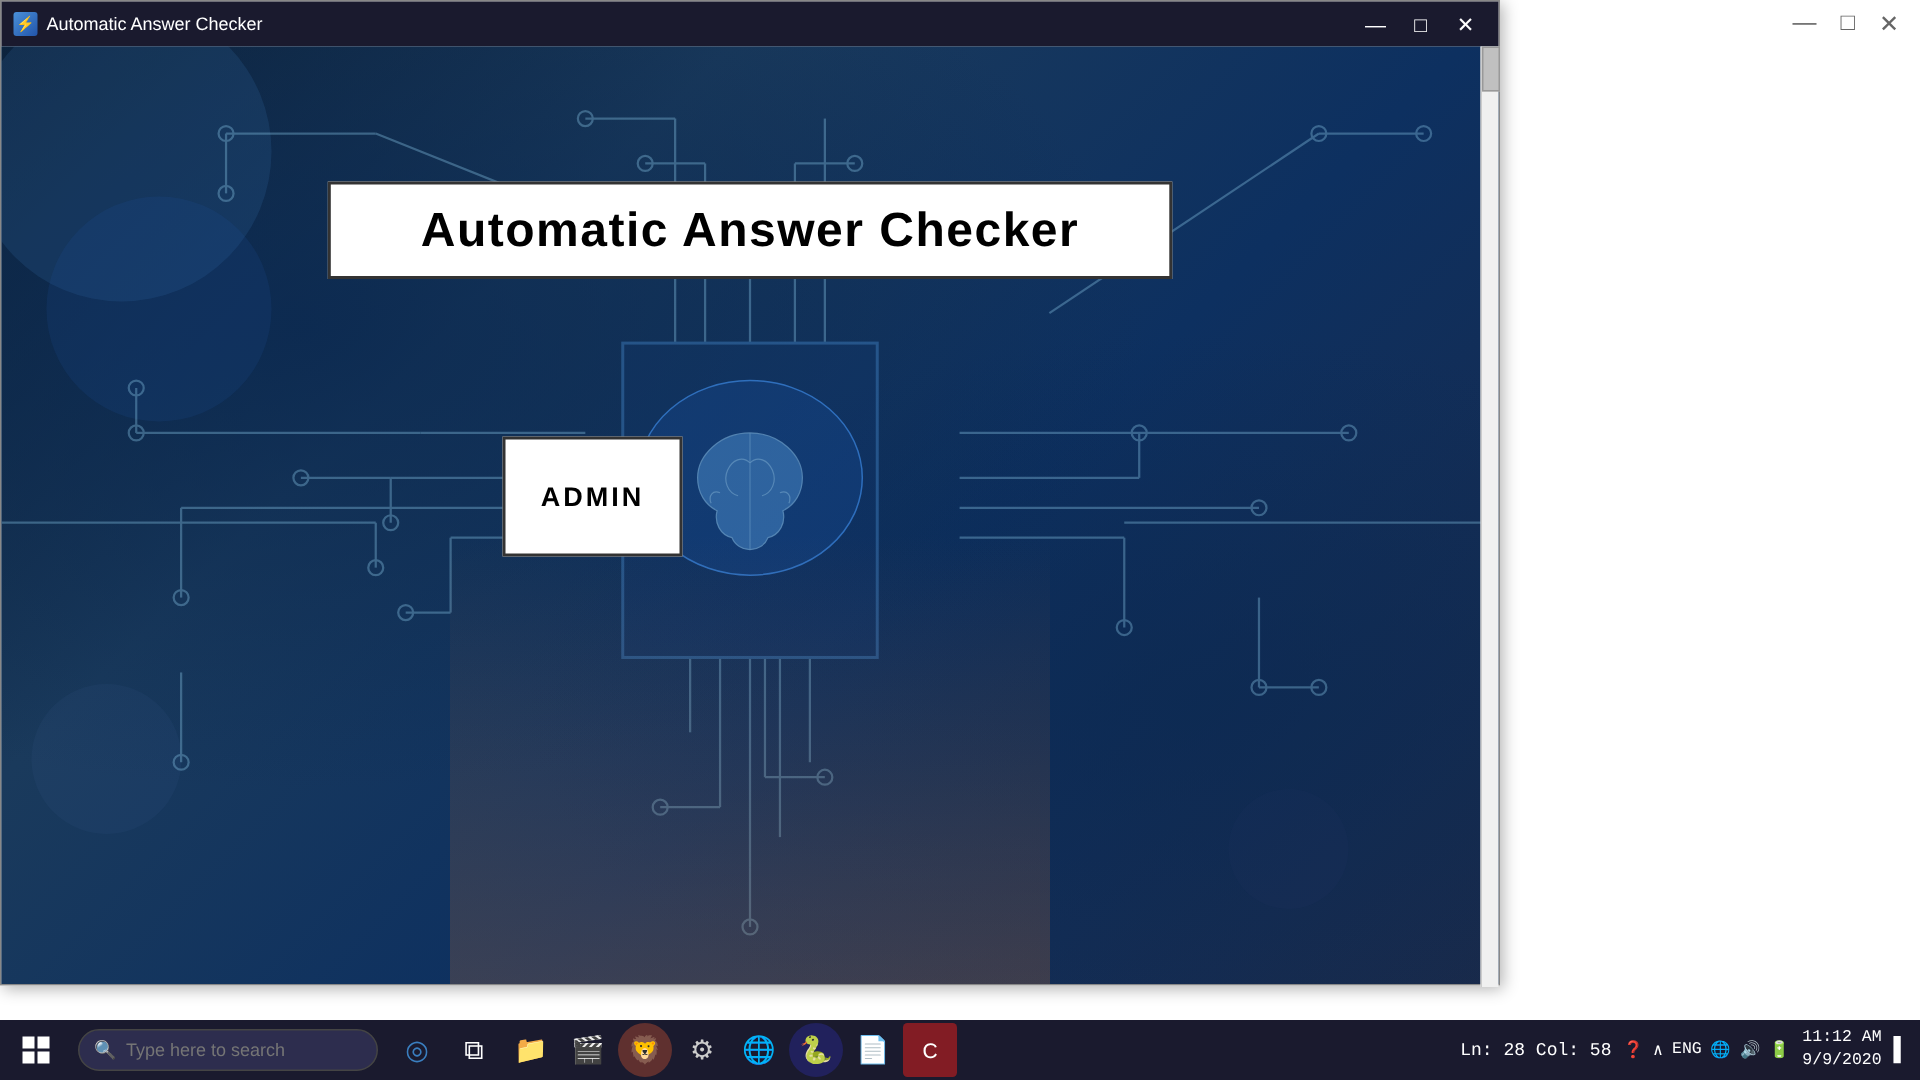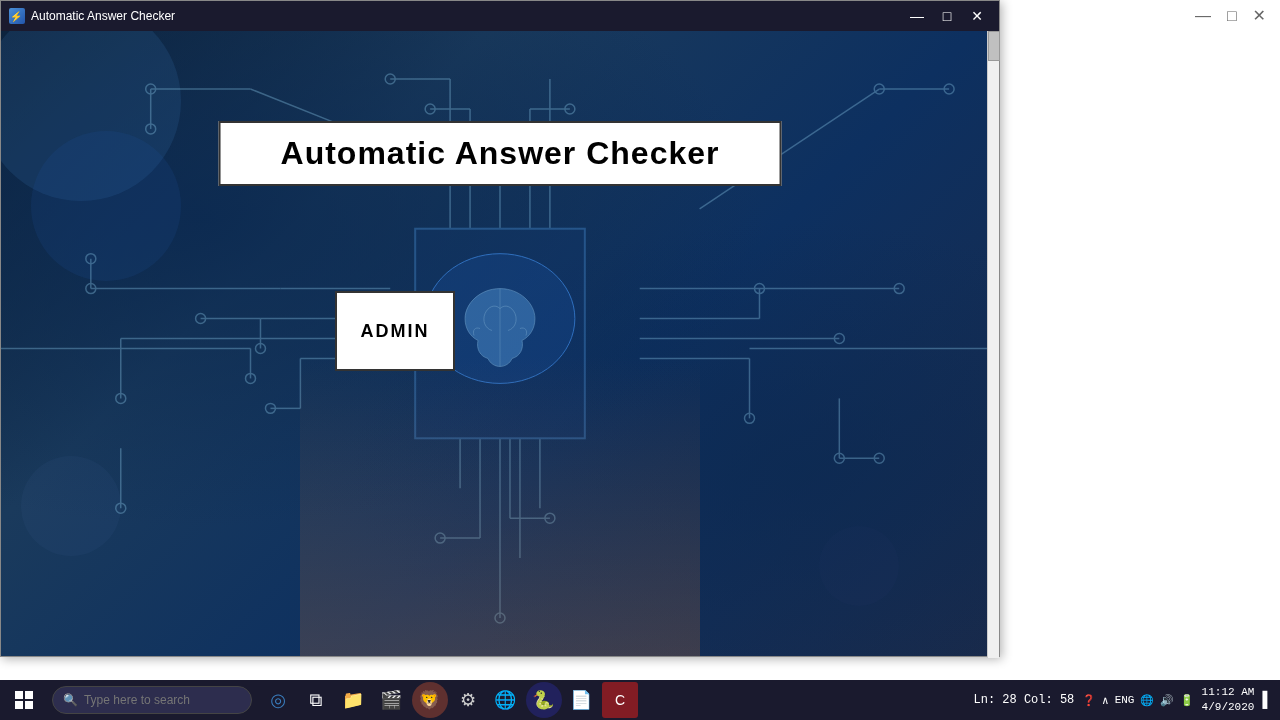--- a/index.html
+++ b/index.html
@@ -518,17 +518,17 @@
     <div class="system-tray">
       <span class="tray-item">❓</span>
       <span class="tray-item">∧</span>
       <span class="tray-item">ENG</span>
       <span class="tray-item">🌐</span>
       <span class="tray-item">🔊</span>
       <span class="tray-item">🔋</span>
     </div>
     <div class="clock">
       <div>11:12 AM</div>
-      <div>4/9/2020</div>
+      <div>9/9/2020</div>
     </div>
     <span style="color:white;font-size:16px;">▌</span>
   </div>
 </div>
 
 </body></html>

